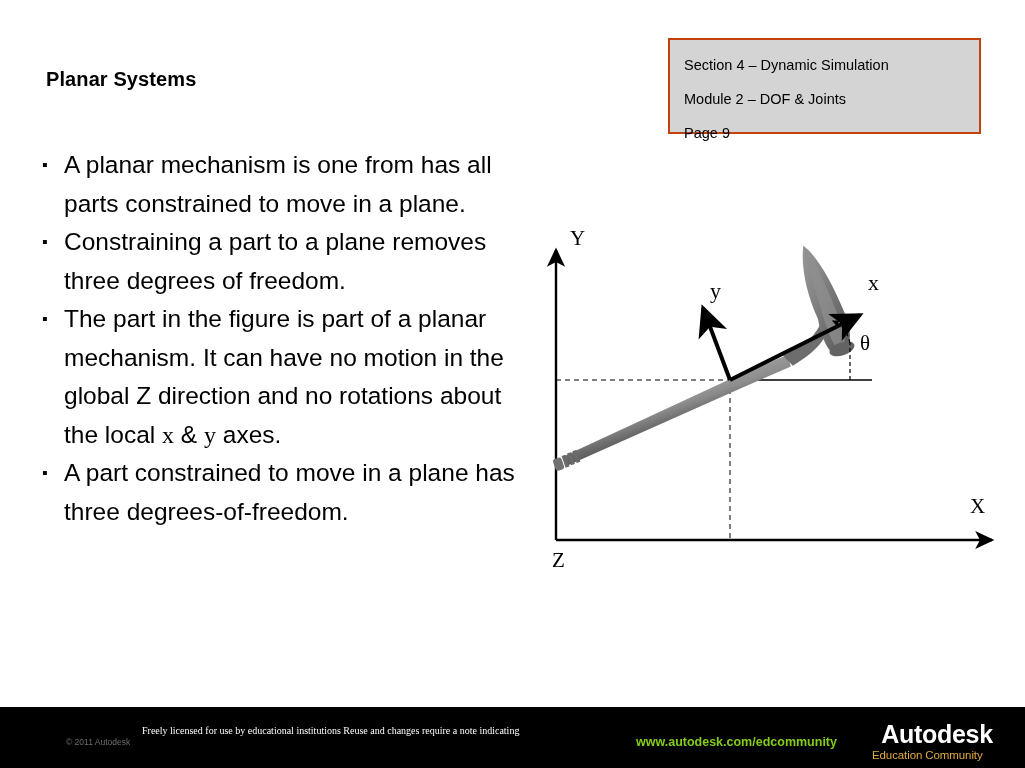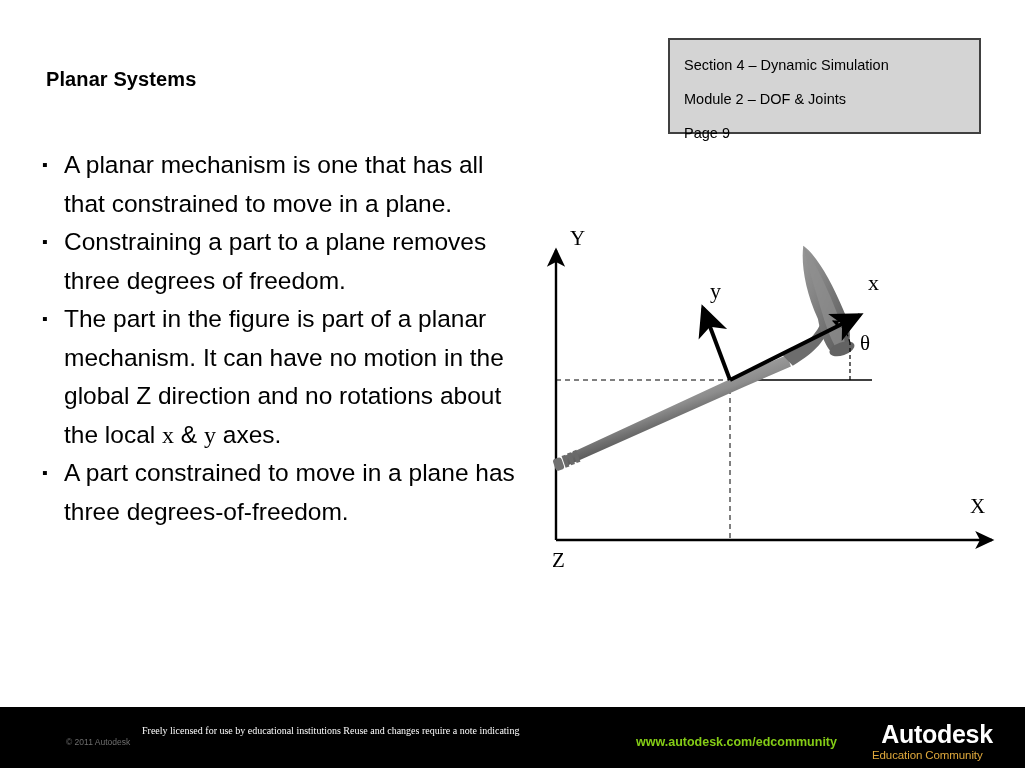--- a/index.html
+++ b/index.html
@@ -14,21 +14,21 @@
     width: 1025px; height: 768px;
     background: #ffffff;
   }
 
   
   #info-box {
     position: absolute;
     left: 668px; top: 38px;
     width: 313px; height: 96px;
     background: #d4d4d4;
-    border: 2px solid #404040;
+    border: 2px solid #c2410c;
     padding: 8px 0 0 14px;
   }
   .info-line {
     font-size: 14.5px;
     color: #000000;
     line-height: 34px;
     white-space: nowrap;
   }
 
   
@@ -139,21 +139,21 @@
     <div class="info-line">Module 2 – DOF &amp; Joints</div>
     <div class="info-line">Page 9</div>
   </div>
 
   <h1 id="slide-title">Planar Systems</h1>
 
   <div id="bullets">
 
     <div class="bullet-item">
       <span class="bullet-marker">▪</span>
-      <span>A planar mechanism is one that has all that constrained to move in a plane.</span>
+      <span>A planar mechanism is one from has all parts constrained to move in a plane.</span>
     </div>
 
     <div class="bullet-item">
       <span class="bullet-marker">▪</span>
       <span>Constraining a part to a plane removes three degrees of freedom.</span>
     </div>
 
     <div class="bullet-item">
       <span class="bullet-marker">▪</span>
       <span><span>The part in the figure is part of a planar mechanism.  It can have no motion in the global Z direction and no rotations about the local </span><span class="mathvar">x</span><span> &amp; </span><span class="mathvar">y</span><span> axes.</span></span>

